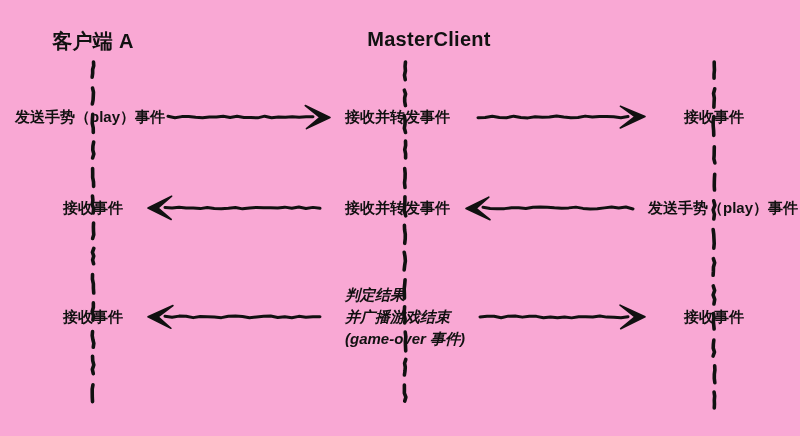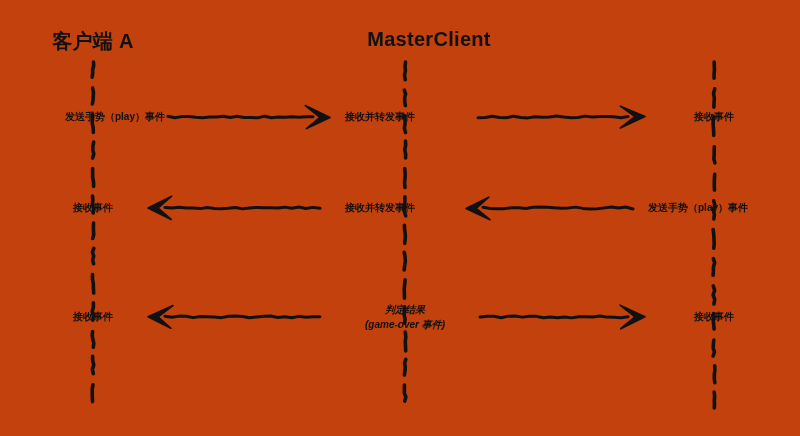--- a/index.html
+++ b/index.html
@@ -7,21 +7,21 @@
     padding: 0;
     background: #ffffff;
   }
   body {
     font-family: "Liberation Sans", "DejaVu Sans", sans-serif;
   }
   #diagram {
     position: relative;
     width: 800px;
     height: 436px;
-    background: #c2410c;
+    background: #f9a8d4;
     overflow: hidden;
   }
   #sketch-layer {
     position: absolute;
     left: 0;
     top: 0;
     width: 800px;
     height: 436px;
     pointer-events: none;
   }
@@ -30,28 +30,28 @@
     transform: translateX(-50%);
     white-space: nowrap;
     font-size: 20px;
     font-weight: bold;
     color: #111111;
     letter-spacing: 0.3px;
   }
   .msg-label {
     position: absolute;
     white-space: nowrap;
-    font-size: 10px;
+    font-size: 15px;
     font-weight: bold;
     color: #111111;
     line-height: 1.45;
   }
   .msg-label.center {
     transform: translate(-50%, -50%);
-    text-align: center;
+    text-align: left;
   }
   .msg-label.right-anchor {
     transform: translate(-100%, -50%);
     text-align: right;
   }
   .msg-label.left-anchor {
     transform: translate(0, -50%);
     text-align: left;
   }
   .msg-label .line {
@@ -124,17 +124,18 @@
   <div class="msg-label left-anchor" style="left:345px; top:117px;">接收并转发事件</div>
   <div class="msg-label center" style="left:714px; top:117px;">接收事件</div>
 
   <div class="msg-label center" style="left:93px; top:208px;">接收事件</div>
   <div class="msg-label left-anchor" style="left:345px; top:208px;">接收并转发事件</div>
   <div class="msg-label left-anchor" style="left:648px; top:208px;">发送手势（play）事件</div>
 
   <div class="msg-label center" style="left:93px; top:317px;">接收事件</div>
   <div class="msg-label center" style="left:405px; top:317px;font-style:italic;">
     <span class="line">判定结果</span>
+    <span class="line">并广播游戏结束</span>
     <span class="line">(game-over 事件)</span>
   </div>
   <div class="msg-label center" style="left:714px; top:317px;">接收事件</div>
 
 </div>
 
 </body></html>

